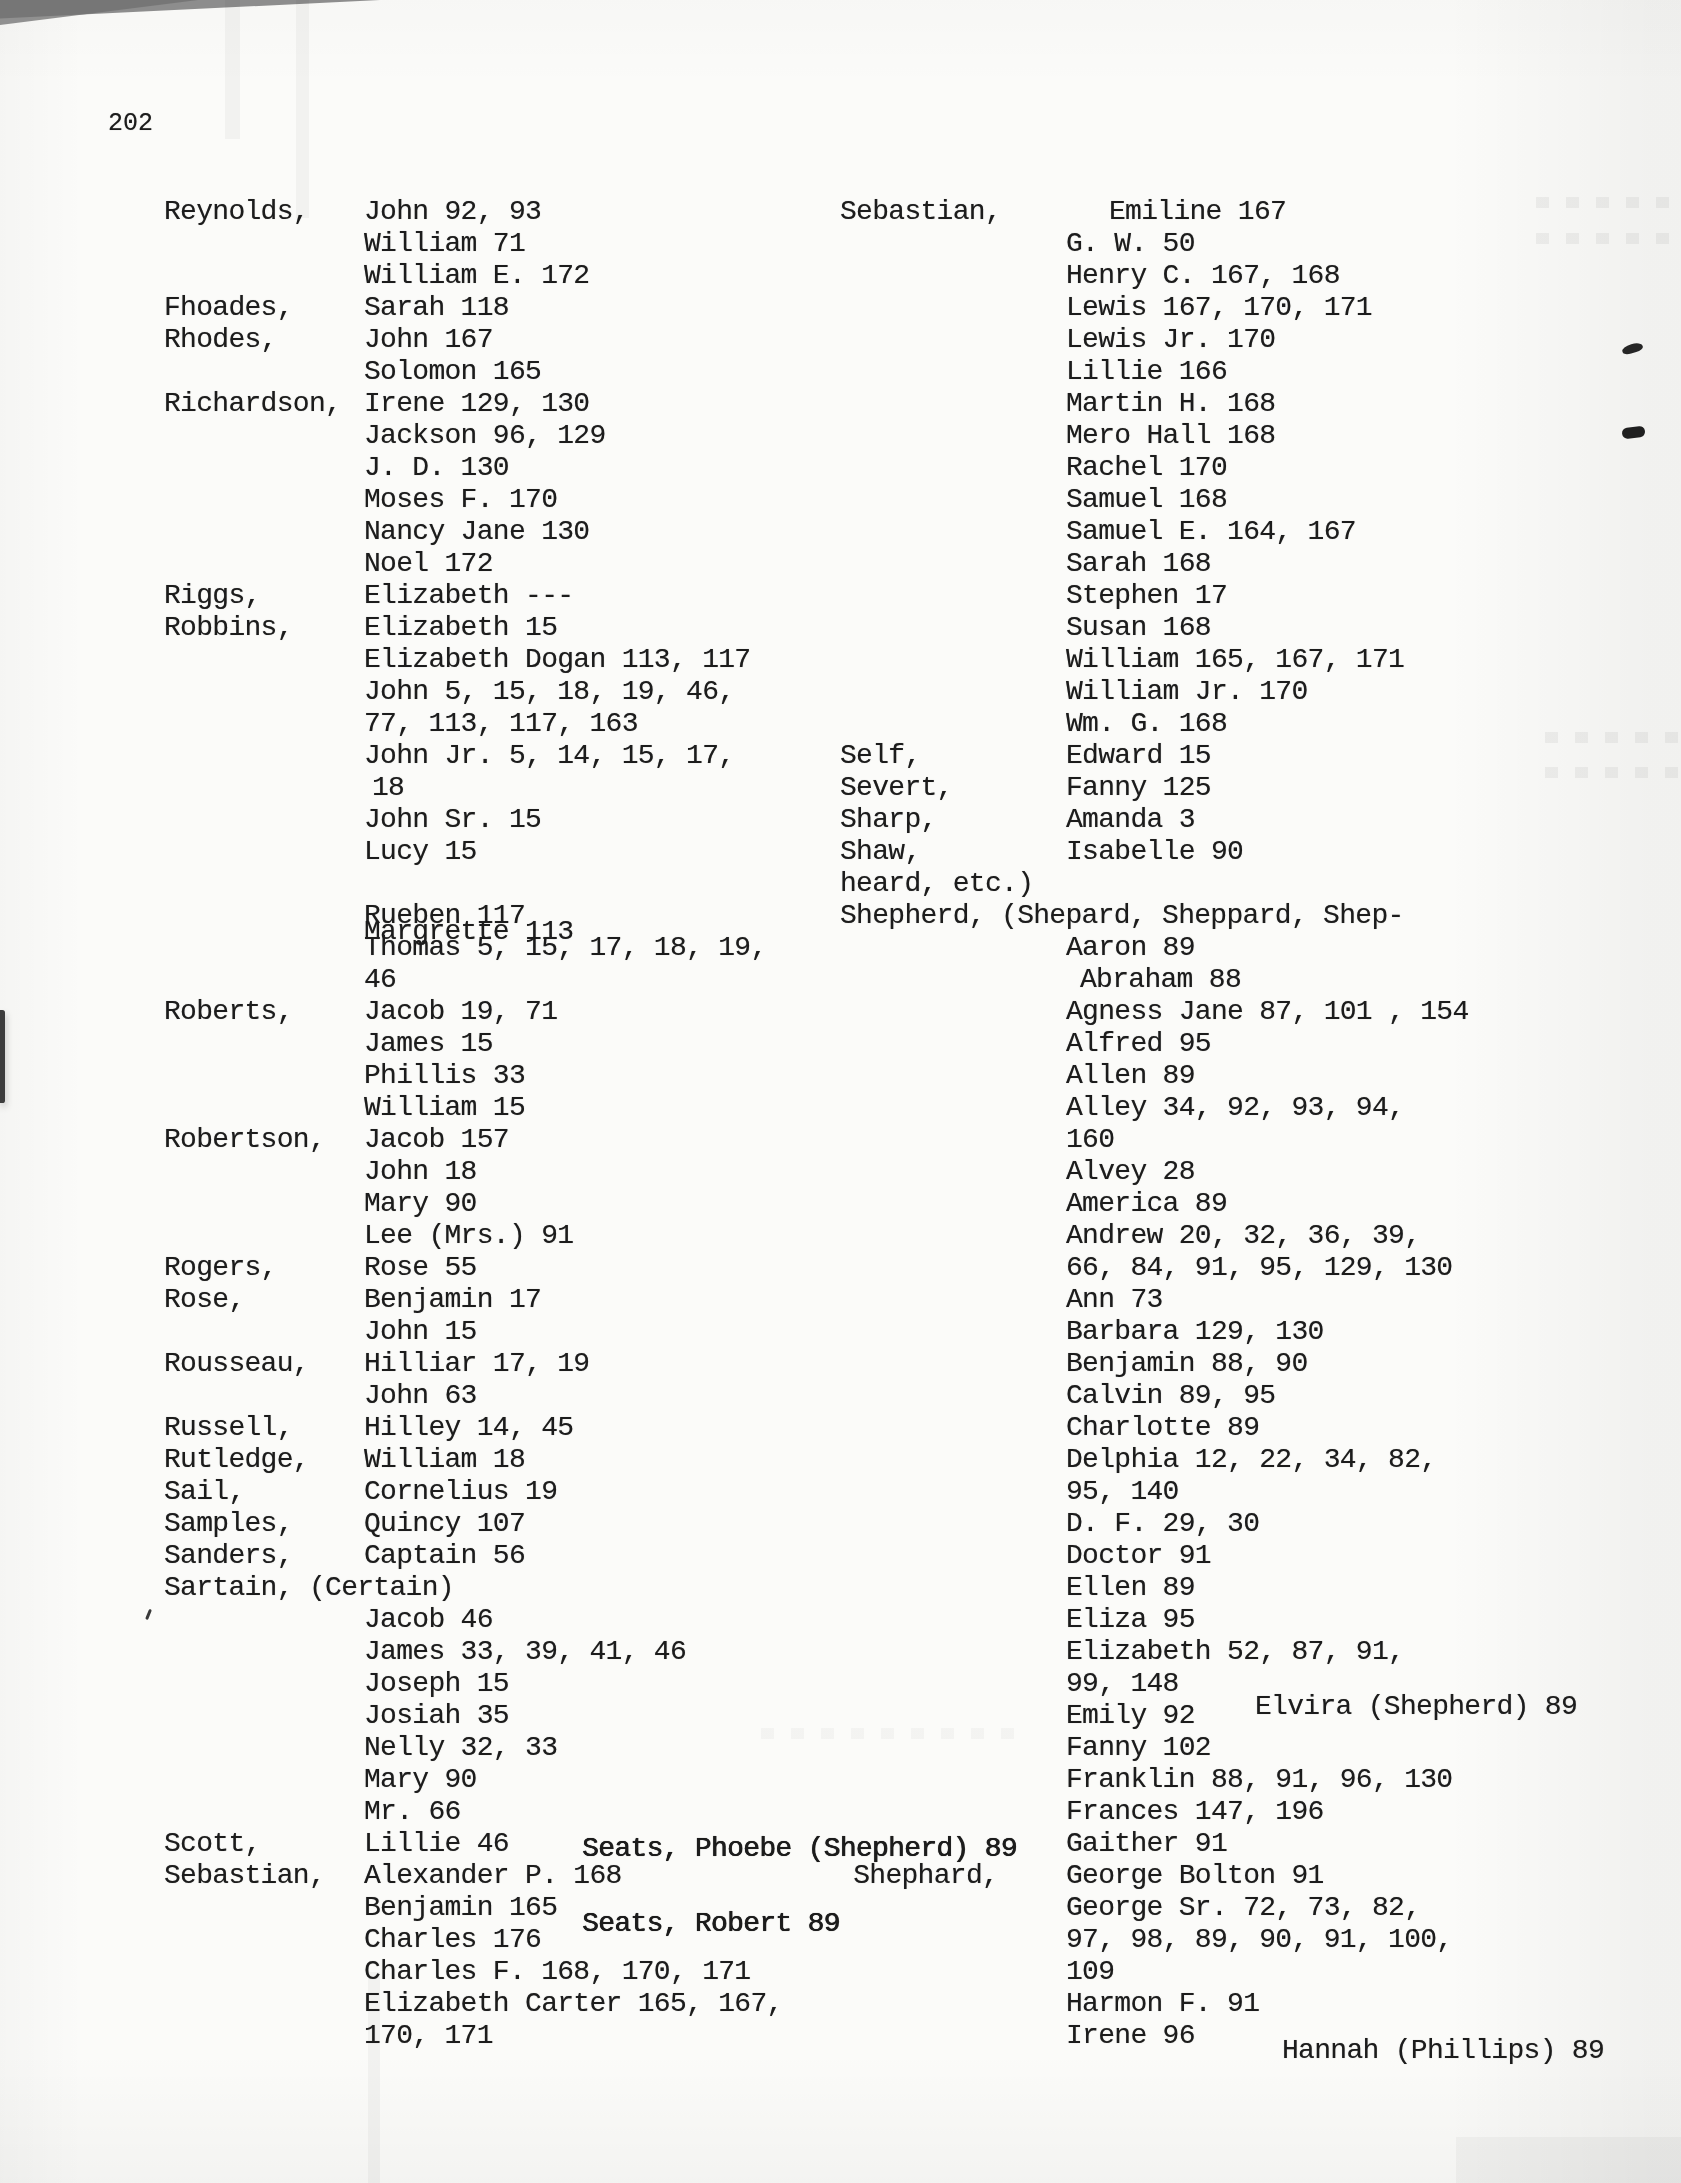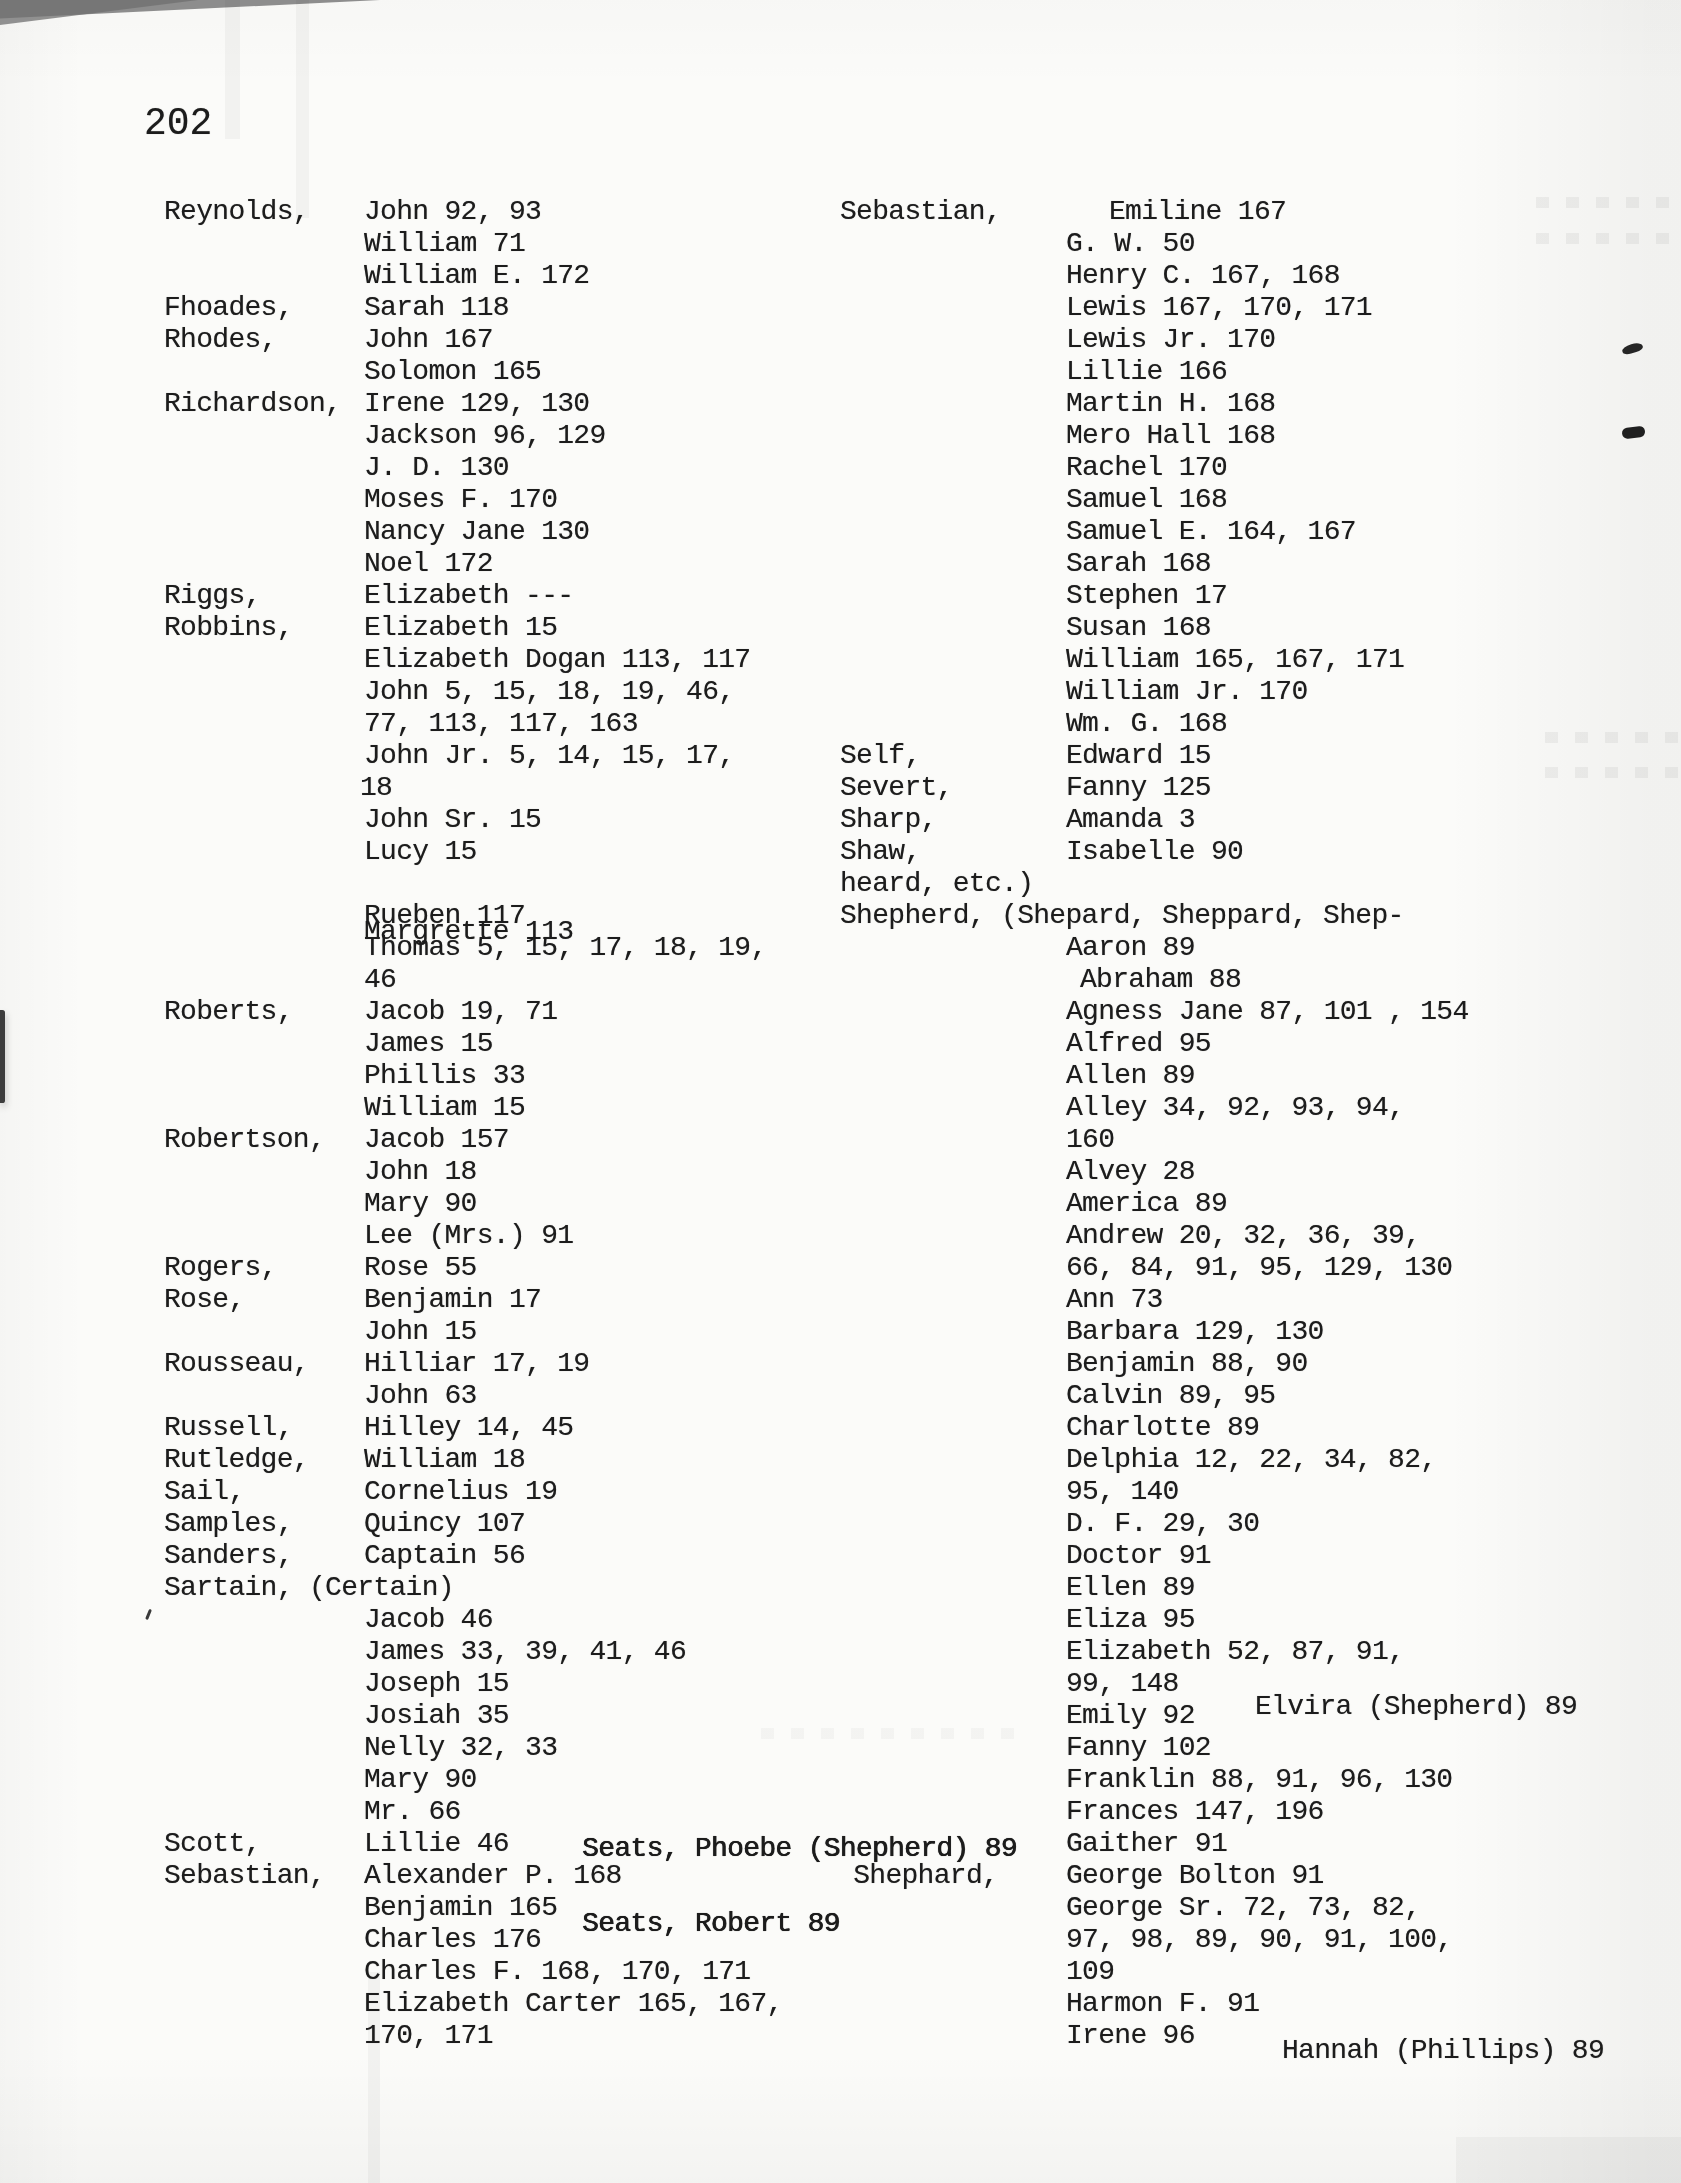--- a/index.html
+++ b/index.html
@@ -8,21 +8,21 @@
     background:
       linear-gradient(90deg, rgba(0,0,0,0.025) 0%, rgba(0,0,0,0) 5%, rgba(0,0,0,0) 86%, rgba(0,0,0,0.04) 98%),
       linear-gradient(180deg, rgba(0,0,0,0.015) 0%, rgba(0,0,0,0) 4%, rgba(0,0,0,0) 94%, rgba(0,0,0,0.03) 100%),
       #fbfbf9;
     font-family:"Liberation Mono","DejaVu Sans Mono",monospace;
     color:#1c1c1c;
   }
   .ink{ text-shadow:0 0 0.7px rgba(30,30,30,0.5); }
   .pageno{
     position:absolute;left:108px;top:109px;
-    font-size:38px;line-height:30px;letter-spacing:0px;white-space:pre;margin-left:36px;
+    font-size:25px;line-height:30px;letter-spacing:0px;white-space:pre;
   }
   .col{ position:absolute;font-size:28px;letter-spacing:-0.7px; }
   .col .row{ position:relative;height:32px;line-height:32px; }
   .col .s{ position:absolute;left:0;top:0;white-space:pre; }
   .col .g{ position:absolute;top:0;white-space:pre; }
   .col-left{ left:164px;top:196px;width:662px; }
   .col-right{ left:840px;top:196px;width:794px; }
   .insert{ position:absolute;font-size:28px;letter-spacing:-0.7px;white-space:pre; }
   .insert-seats{ left:582px;top:1786px;line-height:25px;
     text-shadow:0 0 0.7px #161616, 0.6px 0 0 rgba(20,20,20,0.85); }
@@ -132,21 +132,21 @@
     <div class="row">
       <span class="g" style="left: 200px;">John 5, 15, 18, 19, 46,</span>
     </div>
     <div class="row">
       <span class="g" style="left: 200px;">77, 113, 117, 163</span>
     </div>
     <div class="row">
       <span class="g" style="left: 200px;">John Jr. 5, 14, 15, 17,</span>
     </div>
     <div class="row">
-      <span class="g" style="left: 196px;">18</span>
+      <span class="g" style="left: 208px;">18</span>
     </div>
     <div class="row">
       <span class="g" style="left: 200px;">John Sr. 15</span>
     </div>
     <div class="row">
       <span class="g" style="left: 200px;">Lucy 15</span>
     </div>
     <div class="row">
       <span class="g" style="left: 200px; margin-top: 48px;">Margrette 113</span>
     </div>

